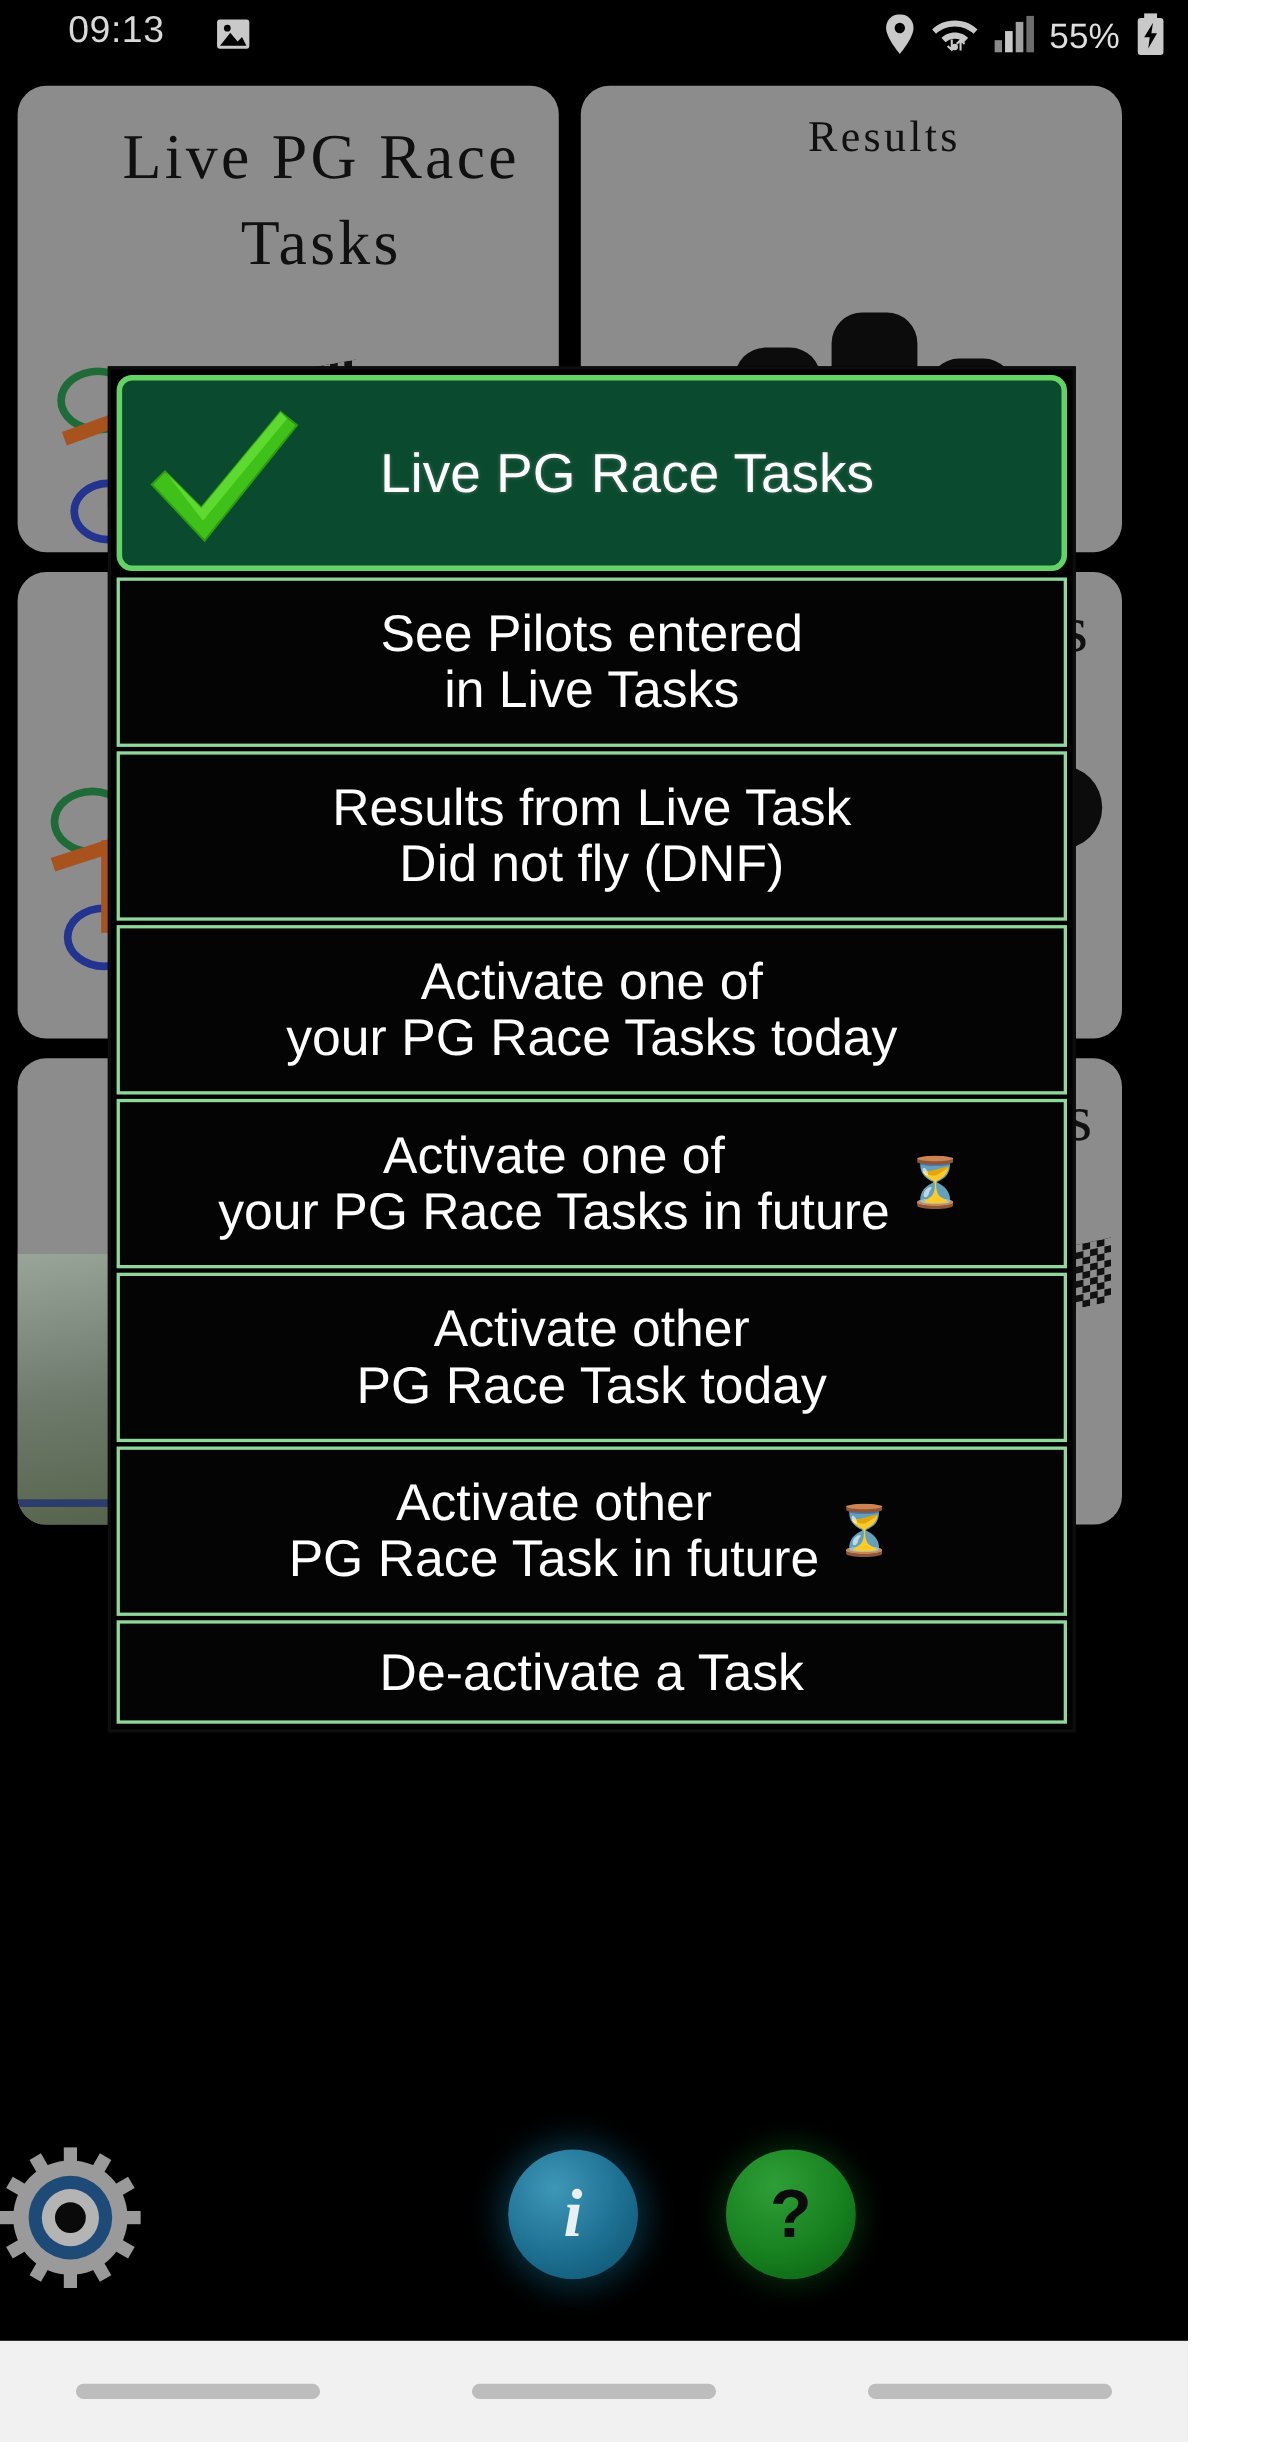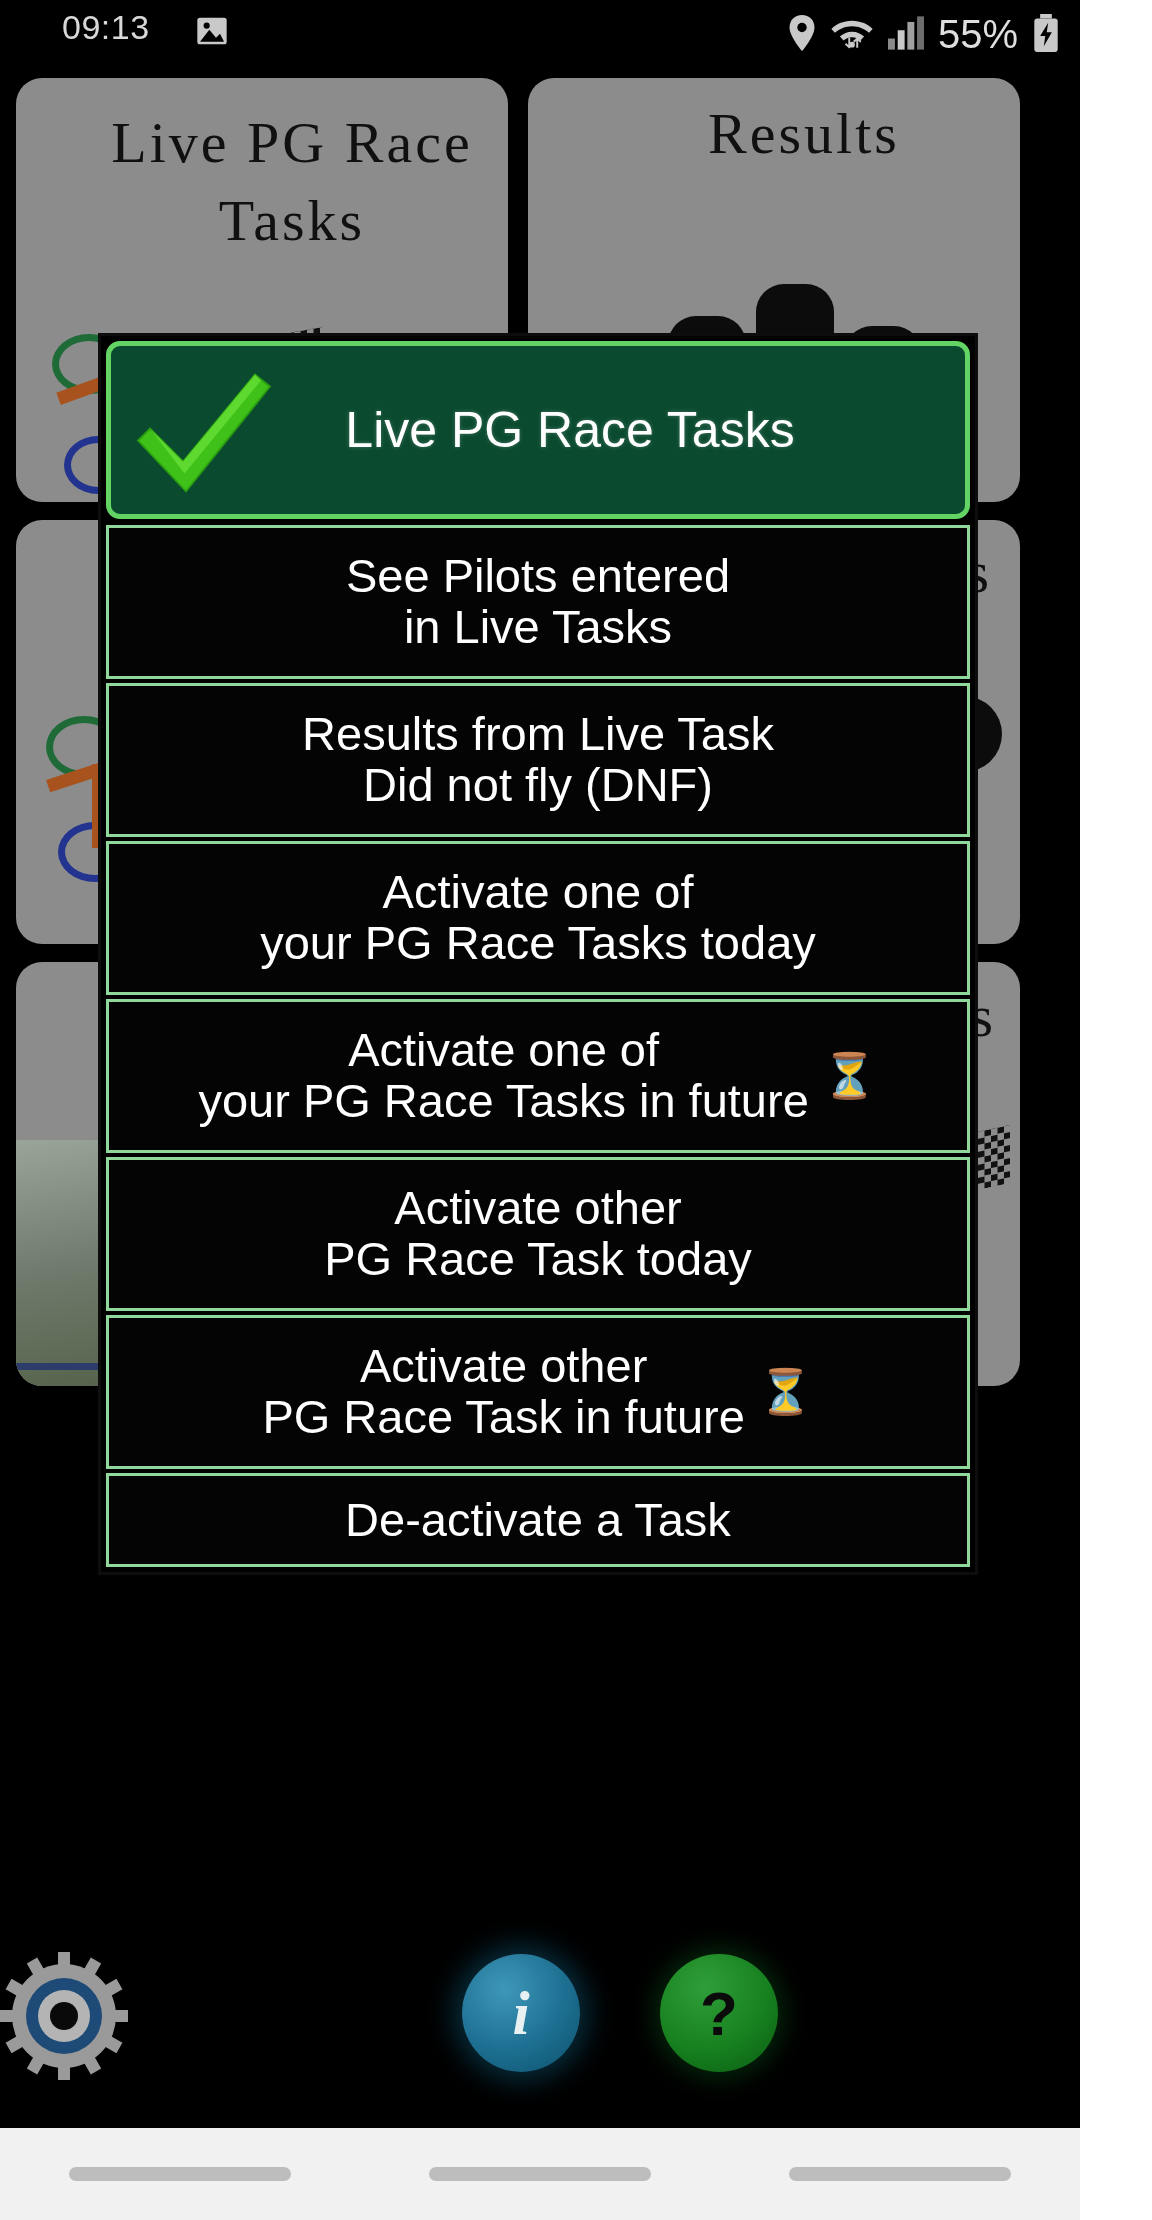--- a/index.html
+++ b/index.html
@@ -27,21 +27,21 @@
   }
   #status-time {
     position:absolute; left:62px; top:8px;
     font-size:34px; letter-spacing:.5px; color:#d8d8d8;
   }
   #status-photo-icon { position:absolute; left:196px; top:16px; }
   #status-right {
     position:absolute; right:20px; top:12px;
     display:flex; align-items:center; gap:14px;
   }
-  #battery-pct { font-size:40px; color:#dedede; }
+  #battery-pct { font-size:32px; color:#dedede; }
 
   
   .card {
     position:absolute; background:#8c8c8c; border-radius:26px;
     overflow:hidden;
   }
   .card-title {
     position:absolute; width:100%; text-align:center;
     font-family:"Liberation Serif", serif;
     color:#101010; letter-spacing:3px;margin-left:30px;
@@ -145,21 +145,21 @@
 Tasks</div>
     <div class="wp" style="left:36px; top:256px; width:74px; height:60px;"></div>
     <div class="wp blue" style="left:120px; top:262px; width:66px; height:56px;"></div>
     <div class="wp blue" style="left:48px; top:358px; width:68px; height:58px;"></div>
     <div class="route" style="left:40px; top:300px; width:84px; height:13px; transform:rotate(-20deg);"></div>
     <div class="route" style="left:82px; top:300px; width:13px; height:84px;"></div>
     <div class="flag" style="left:226px; top:256px; width:82px; height:56px; transform:skewY(-10deg);"></div>
   </div>
 
   <div class="card" style="left:528px; top:78px; width:492px; height:424px;">
-    <div class="card-title" style="top:22px; font-size:58px;text-align:center;">Results</div>
+    <div class="card-title" style="top:22px; font-size:40px;text-align:center;">Results</div>
     <div class="figure" style="left:140px; top:238px; width:78px; height:100px; border-radius:28px 28px 0 0;"></div>
     <div class="figure" style="left:228px; top:206px; width:78px; height:132px; border-radius:28px 28px 0 0;"></div>
     <div class="figure" style="left:316px; top:248px; width:78px; height:90px; border-radius:28px 28px 0 0;"></div>
   </div>
 
   <div class="card" style="left:16px; top:520px; width:492px; height:424px;">
     <div class="card-title" style="top:14px; font-size:74px; text-align:left; padding-left:52px;">A</div>
     <div class="wp" style="left:30px; top:196px; width:76px; height:62px;"></div>
     <div class="wp blue" style="left:42px; top:302px; width:74px; height:60px;"></div>
     <div class="route" style="left:30px; top:246px; width:88px; height:13px; transform:rotate(-18deg);"></div>

